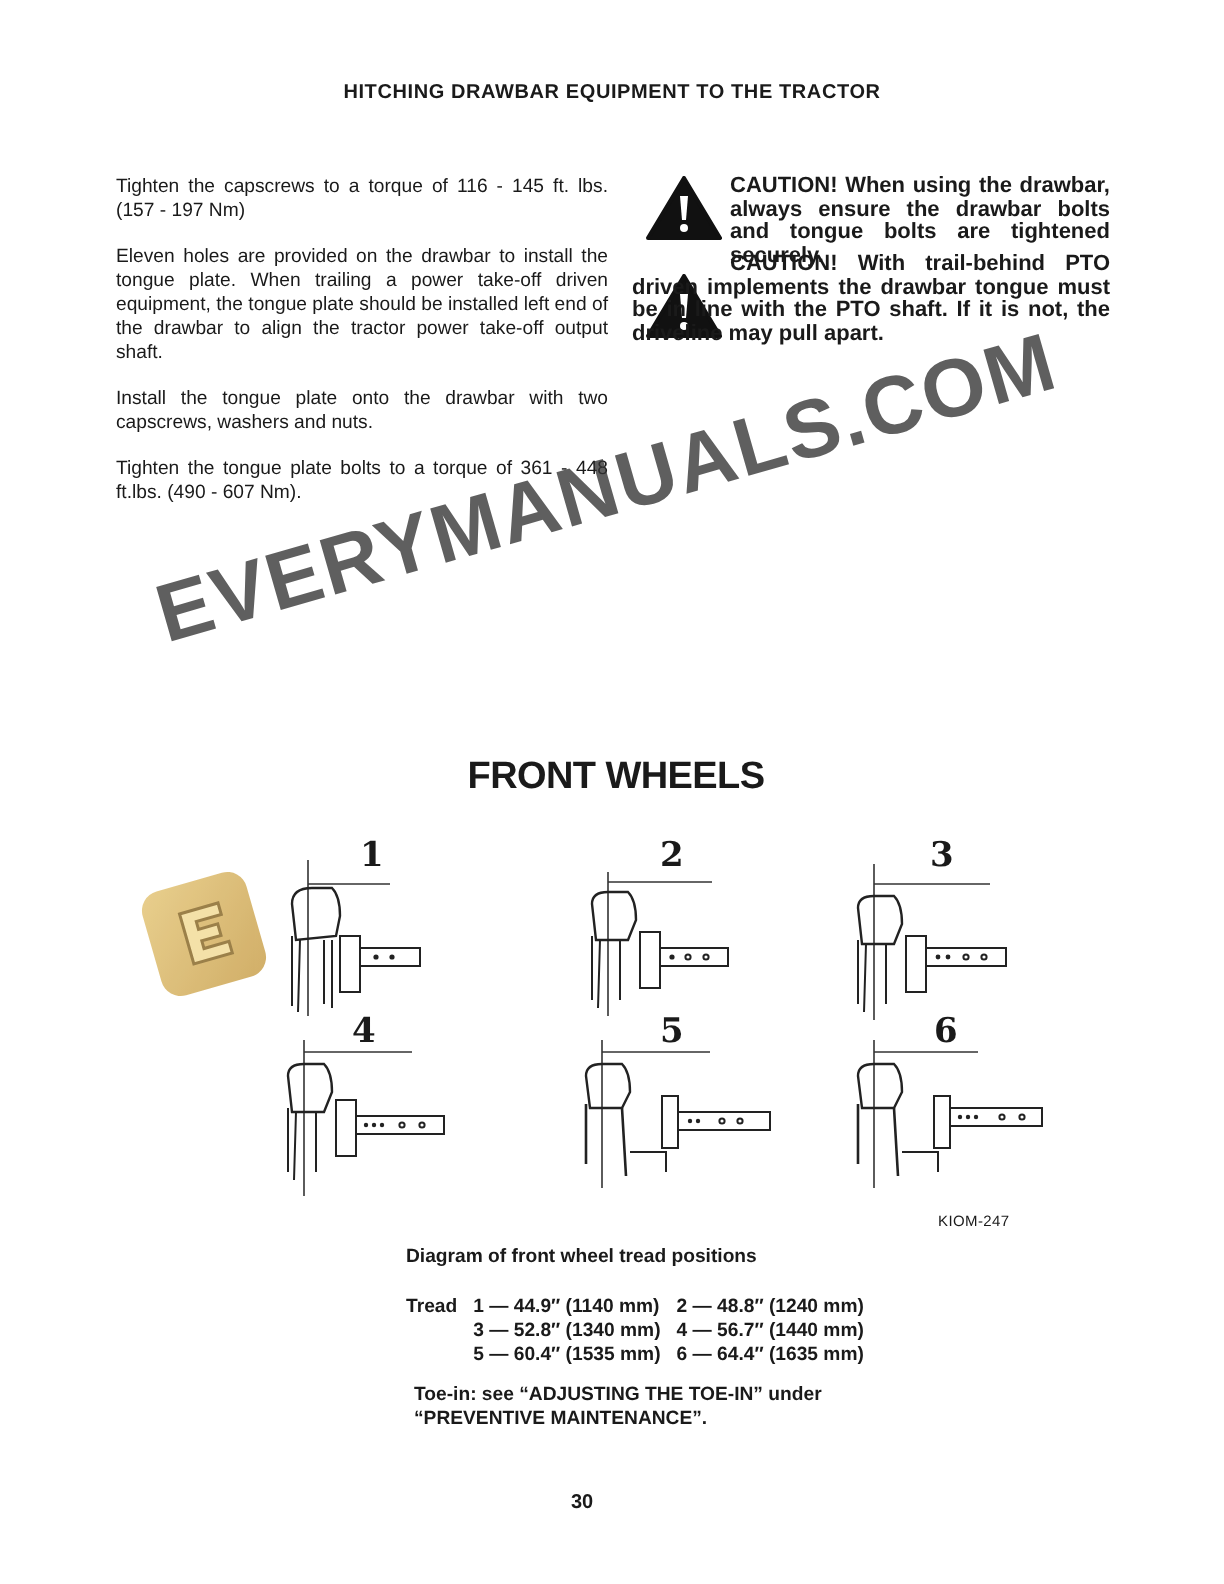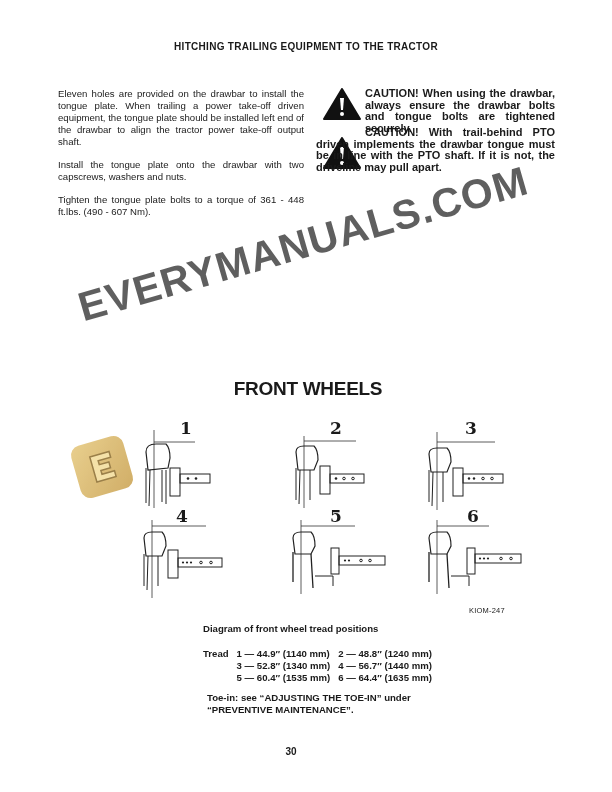--- a/index.html
+++ b/index.html
@@ -24,23 +24,24 @@
   .toein { left: 207px; top: 692px; font-size: 9.6px; font-weight: bold; line-height: 12px; }
   .page-num { left: 0; width: 582px; top: 746px; text-align: center; font-size: 10px; font-weight: bold; }
   .wm { left: 86px; top: 284px; transform: rotate(-16deg); transform-origin: left bottom;
         font-size: 41px; font-weight: bold; color: rgba(50,50,50,0.78); letter-spacing: 1px; white-space: nowrap; }
   .wm-logo { left: 75px; top: 440px; width: 54px; height: 54px; border-radius: 10px;
              background: linear-gradient(135deg, #e5c77a, #c9a04d); transform: rotate(-16deg); opacity: 0.85; }
 </style>
 </head>
 <body>
 
-<div class="abs header">HITCHING TRAILING EQUIPMENT TO THE TRACTOR</div>
+<div class="abs header">HITCHING DRAWBAR EQUIPMENT TO THE TRACTOR</div>
 
 <div class="abs lcol" style="top:88px;">
+  <p>Tighten the capscrews to a torque of 116 - 145 ft. lbs. (157 - 197 Nm)</p>
   <p>Eleven holes are provided on the drawbar to install the tongue plate. When trailing a power take-off driven equipment, the tongue plate should be installed left end of the drawbar to align the tractor power take-off output shaft.</p>
   <p>Install the tongue plate onto the drawbar with two capscrews, washers and nuts.</p>
   <p>Tighten the tongue plate bolts to a torque of 361 - 448 ft.lbs. (490 - 607 Nm).</p>
 </div>
 
 <svg class="warn-icon" style="left:323px;top:88px;" width="38" height="32" viewBox="0 0 38 32">
   <path d="M19 1 L37 31 L1 31 Z" fill="#111" stroke="#111" stroke-linejoin="round" stroke-width="2"></path>
   <path d="M17 10 L21 10 L20 22 L18 22 Z" fill="#fff"></path>
   <circle cx="19" cy="26" r="2" fill="#fff"></circle>
 </svg>

